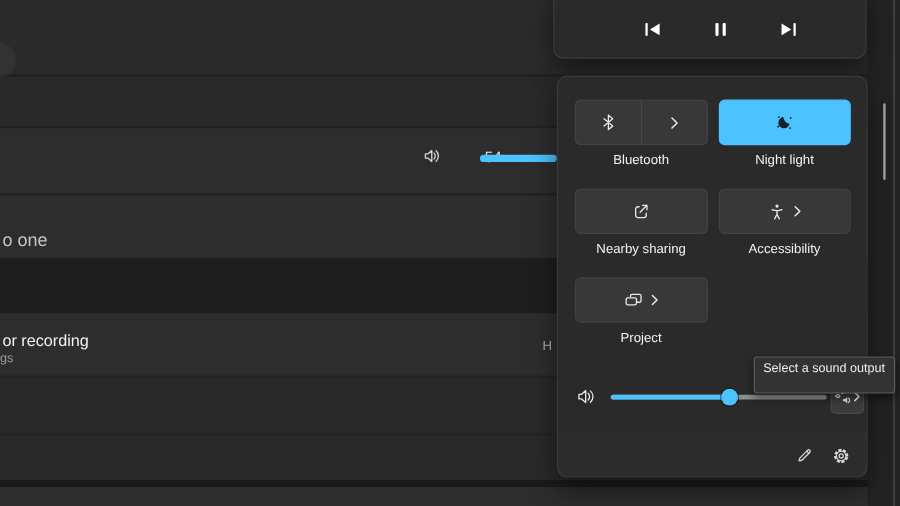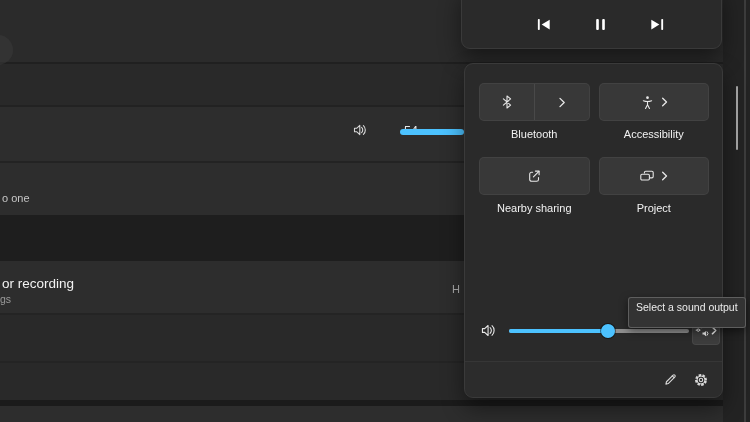--- a/index.html
+++ b/index.html
@@ -104,21 +104,21 @@
 <div class="abs bg-vol-row" style="left:352px;top:122px;">
   <svg class="ico" width="16" height="16" viewBox="0 0 16 16" fill="none" stroke="#d8d8d8" stroke-width="1.1" stroke-linejoin="round" stroke-linecap="round">
     <path d="M2.5 6.3 H4.6 L7.8 3.4 V12.6 L4.6 9.7 H2.5 Z"></path>
     <path d="M9.6 5.4 A3.6 3.6 0 0 1 9.6 10.6"></path>
     <path d="M11.4 3.6 A6 6 0 0 1 11.4 12.4"></path>
   </svg>
 </div>
 <div class="abs bg-text" style="left:404px;top:124px;font-size:12.5px;color:#e6e6e6;">54</div>
 <div class="abs bg-vol-bar"></div>
 
-<div class="abs bg-text" style="left:2px;top:192px;font-size:11px;color:#c6c6c6;">o one</div>
+<div class="abs bg-text" style="left:2px;top:192px;font-size:15px;color:#c6c6c6;">o one</div>
 <div class="abs bg-text" style="left:2px;top:276px;font-size:13.5px;color:#f2f2f2;">or recording</div>
 <div class="abs bg-text" style="left:0px;top:293px;font-size:10.5px;color:#9a9a9a;">gs</div>
 <div class="abs bg-text" style="left:452px;top:283px;font-size:11px;color:#ababab;">H</div>
 
 <div class="abs panel media-flyout">
   <div class="media-btn">
     <svg class="ico" width="17" height="15" viewBox="0 0 18 16" fill="#ffffff">
       <rect x="3" y="2.2" width="2" height="11.6" rx="0.8"></rect>
       <path d="M15.6 2.8 L7 8 L15.6 13.2 Z"></path>
     </svg>
@@ -152,44 +152,56 @@
         <div class="tile-half">
           <svg class="ico" width="8" height="11" viewBox="0 0 8 12" fill="none" stroke="#e8e8e8" stroke-width="1.3" stroke-linecap="round" stroke-linejoin="round">
             <path d="M1.8 1.5 L6.4 6 L1.8 10.5"></path>
           </svg>
         </div>
       </div>
       <div class="tile-label">Bluetooth</div>
     </div>
 
 
+    <div class="cell">
+      <div class="tile active">
+        <svg class="ico" width="16" height="16" viewBox="0 0 16 16" fill="#15212B">
+          <path d="M11.9 9.2 A4.7 4.7 0 1 1 6.8 3.6 A5.9 5.9 0 0 0 11.9 9.2 Z"></path>
+          <circle cx="3.1" cy="3.6" r="0.75"></circle>
+          <circle cx="12.9" cy="4.3" r="0.75"></circle>
+          <circle cx="2.5" cy="11.6" r="0.75"></circle>
+          <circle cx="12.4" cy="12.7" r="0.75"></circle>
+        </svg>
+      </div>
+      <div class="tile-label">Night light</div>
+    </div>
+
+    <div class="cell">
+      <div class="tile">
+        <svg class="ico" width="16" height="16" viewBox="0 0 16 16" fill="none" stroke="#e8e8e8" stroke-width="1.1" stroke-linecap="round" stroke-linejoin="round">
+          <path d="M6.6 4.3 H5.6 A1.9 1.9 0 0 0 3.7 6.2 V11.4 A1.9 1.9 0 0 0 5.6 13.3 H10.6 A1.9 1.9 0 0 0 12.5 11.4 V9.6"></path>
+          <path d="M7.4 8.9 L12.9 3.3"></path>
+          <path d="M9.4 3.1 H13.1 V6.8"></path>
+        </svg>
+      </div>
+      <div class="tile-label">Nearby sharing</div>
+    </div>
 
     <div class="cell">
       <div class="tile">
         <svg class="ico" width="15" height="15" viewBox="0 0 16 16" fill="none" stroke="#e8e8e8" stroke-width="1.1" stroke-linecap="round" stroke-linejoin="round">
           <circle cx="8" cy="2.9" r="1.45" fill="#e8e8e8" stroke="none"></circle>
           <path d="M3.6 6.1 Q8 7.9 12.4 6.1"></path>
           <path d="M8 7.6 V10.3 M8 10.3 L5.9 14.3 M8 10.3 L10.1 14.3"></path>
         </svg>
         <svg class="ico" width="7" height="10" viewBox="0 0 8 12" fill="none" stroke="#e8e8e8" stroke-width="1.3" stroke-linecap="round" stroke-linejoin="round">
           <path d="M1.8 1.5 L6.4 6 L1.8 10.5"></path>
         </svg>
       </div>
       <div class="tile-label">Accessibility</div>
-    </div>
-
-    <div class="cell">
-      <div class="tile">
-        <svg class="ico" width="16" height="16" viewBox="0 0 16 16" fill="none" stroke="#e8e8e8" stroke-width="1.1" stroke-linecap="round" stroke-linejoin="round">
-          <path d="M6.6 4.3 H5.6 A1.9 1.9 0 0 0 3.7 6.2 V11.4 A1.9 1.9 0 0 0 5.6 13.3 H10.6 A1.9 1.9 0 0 0 12.5 11.4 V9.6"></path>
-          <path d="M7.4 8.9 L12.9 3.3"></path>
-          <path d="M9.4 3.1 H13.1 V6.8"></path>
-        </svg>
-      </div>
-      <div class="tile-label">Nearby sharing</div>
     </div>
 
 
     <div class="cell">
       <div class="tile">
         <svg class="ico" width="16" height="15" viewBox="0 0 16 15" fill="none" stroke="#e8e8e8" stroke-width="1.1" stroke-linejoin="round" stroke-linecap="round">
           <path d="M5.4 4 V3.6 A1.3 1.3 0 0 1 6.7 2.3 H12.9 A1.3 1.3 0 0 1 14.2 3.6 V7.6 A1.3 1.3 0 0 1 12.9 8.9 H10.8"></path>
           <rect x="1.8" y="5.2" width="8.6" height="5.8" rx="1.2"></rect>
         </svg>
         <svg class="ico" width="7" height="10" viewBox="0 0 8 12" fill="none" stroke="#e8e8e8" stroke-width="1.3" stroke-linecap="round" stroke-linejoin="round">

